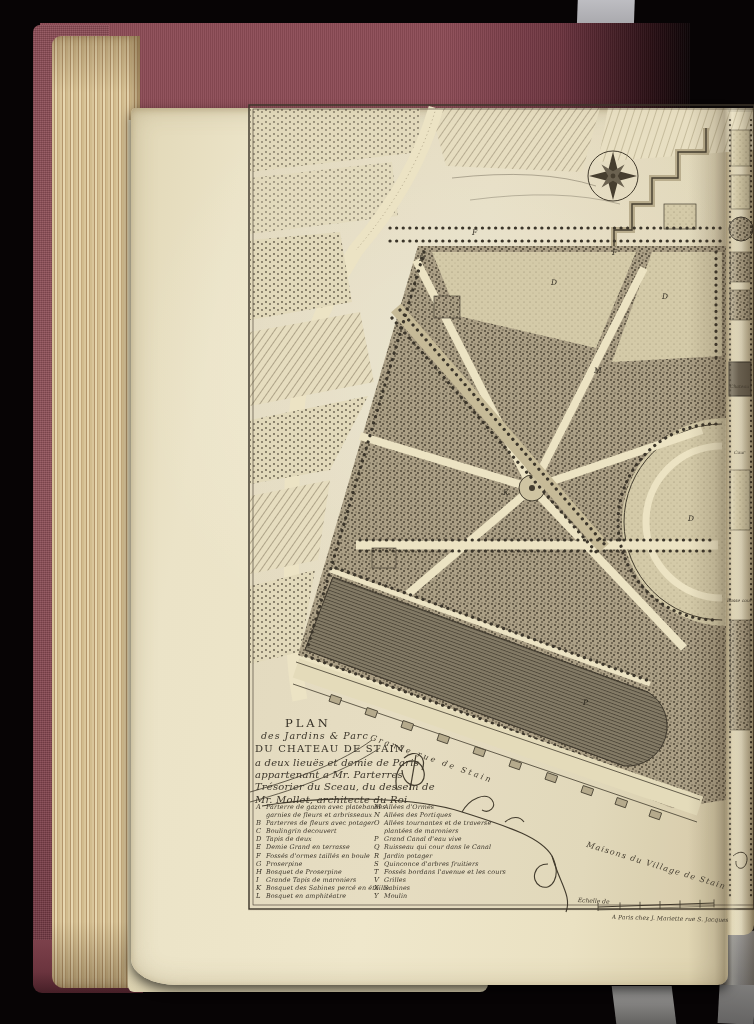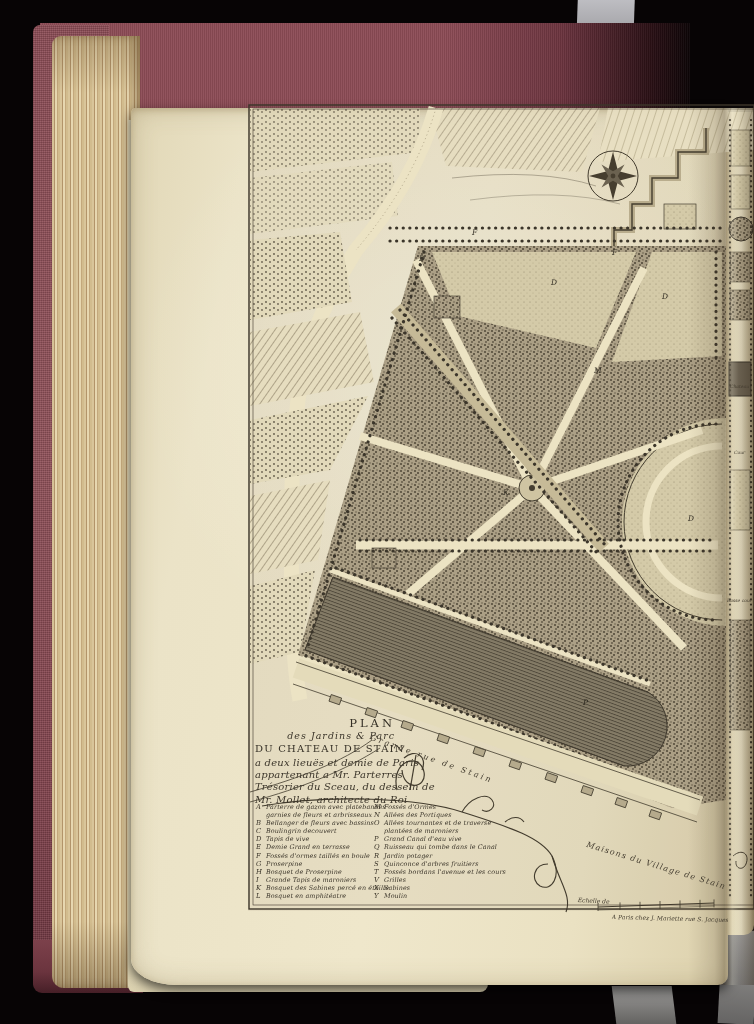--- a/index.html
+++ b/index.html
@@ -39,21 +39,21 @@
   .plate-tone{left:248px;top:104px;width:506px;height:807px;background:rgba(115,105,80,.07);}
   
   .strap{opacity:.93;}
   .strap-top{left:576px;top:0;width:57px;height:101px;transform:skewX(-2deg);
     background:linear-gradient(180deg,#cbcbd0 0%,#a7a7ab 40%,#77777b 100%);}
   .strap-b1{left:614px;top:986px;width:60px;height:38px;transform:skewX(7deg);
     background:linear-gradient(180deg,#a9a8a6 0%,#8e8d8b 50%,#6f6e6c 100%);opacity:.9;}
   .strap-b2{left:720px;top:930px;width:36px;height:94px;transform:rotate(3deg);
     background:linear-gradient(180deg,#b5b4b2 0%,#908f8d 55%,#727170 100%);opacity:.88;}
   
-  .eng{color:#3b352a;font-style:italic;white-space:nowrap;text-align:right;}
+  .eng{color:#3b352a;font-style:italic;white-space:nowrap;}
   .t-plan{font-style:normal;font-size:11.5px;letter-spacing:3px;margin-left:30px;color:#342f25;}
   .t-l2{font-size:9.5px;margin-left:6px;letter-spacing:1px;}
   .t-l3{font-style:normal;font-size:10px;letter-spacing:1.2px;margin:2px 0 3px 0;color:#342f25;}
   .t-body{font-size:10px;line-height:12.2px;letter-spacing:.2px;}
   .lg-col{position:absolute;}
   .lg-row{display:flex;height:8.1px;}
   .lg-key{width:10px;font-size:6.8px;font-style:italic;color:#3b352a;flex:none;}
   .lg-txt{font-size:6.4px;font-style:italic;color:#3b352a;white-space:nowrap;letter-spacing:.1px;}
   .mletter{position:absolute;font-size:7.5px;font-style:italic;color:#332e24;}
   .rot-label{position:absolute;font-style:italic;color:#443d30;white-space:nowrap;transform-origin:left top;}
@@ -257,29 +257,29 @@
     <div class="lg-row">
         <span class="lg-key">A</span>
         <span class="lg-txt">Parterre de gazon avec platebandes</span>
       </div>
     <div class="lg-row">
         <span class="lg-key"></span>
         <span class="lg-txt">garnies de fleurs et arbrisseaux</span>
       </div>
     <div class="lg-row">
         <span class="lg-key">B</span>
-        <span class="lg-txt">Bellanger de fleurs avec bassins</span>
+        <span class="lg-txt">Parterres de fleurs avec potager</span>
       </div>
     <div class="lg-row">
         <span class="lg-key">C</span>
         <span class="lg-txt">Boulingrin decouvert</span>
       </div>
     <div class="lg-row">
         <span class="lg-key">D</span>
-        <span class="lg-txt">Tapis de vive</span>
+        <span class="lg-txt">Tapis de deux</span>
       </div>
     <div class="lg-row">
         <span class="lg-key">E</span>
         <span class="lg-txt">Demie Grand en terrasse</span>
       </div>
     <div class="lg-row">
         <span class="lg-key">F</span>
         <span class="lg-txt">Fossés d'ormes taillés en boule</span>
       </div>
     <div class="lg-row">
@@ -300,41 +300,41 @@
       </div>
     <div class="lg-row">
         <span class="lg-key">L</span>
         <span class="lg-txt">Bosquet en amphitéatre</span>
       </div>
   </div>
 
   <div class="lg-col" style="left:374px;top:803px;">
     <div class="lg-row">
         <span class="lg-key">M</span>
-        <span class="lg-txt">Fossés d'Ormes</span>
+        <span class="lg-txt">Allées d'Ormes</span>
       </div>
     <div class="lg-row">
         <span class="lg-key">N</span>
         <span class="lg-txt">Allées des Portiques</span>
       </div>
     <div class="lg-row">
         <span class="lg-key">O</span>
         <span class="lg-txt">Allées tournantes et de traverse</span>
       </div>
     <div class="lg-row">
         <span class="lg-key"></span>
         <span class="lg-txt">plantées de maroniers</span>
       </div>
     <div class="lg-row">
         <span class="lg-key">P</span>
         <span class="lg-txt">Grand Canal d'eau vive</span>
       </div>
     <div class="lg-row">
         <span class="lg-key">Q</span>
-        <span class="lg-txt">Ruisseau qui tombe dans le Canal</span>
+        <span class="lg-txt">Ruisseau qui cour dans le Canal</span>
       </div>
     <div class="lg-row">
         <span class="lg-key">R</span>
         <span class="lg-txt">Jardin potager</span>
       </div>
     <div class="lg-row">
         <span class="lg-key">S</span>
         <span class="lg-txt">Quinconce d'arbres fruitiers</span>
       </div>
     <div class="lg-row">

